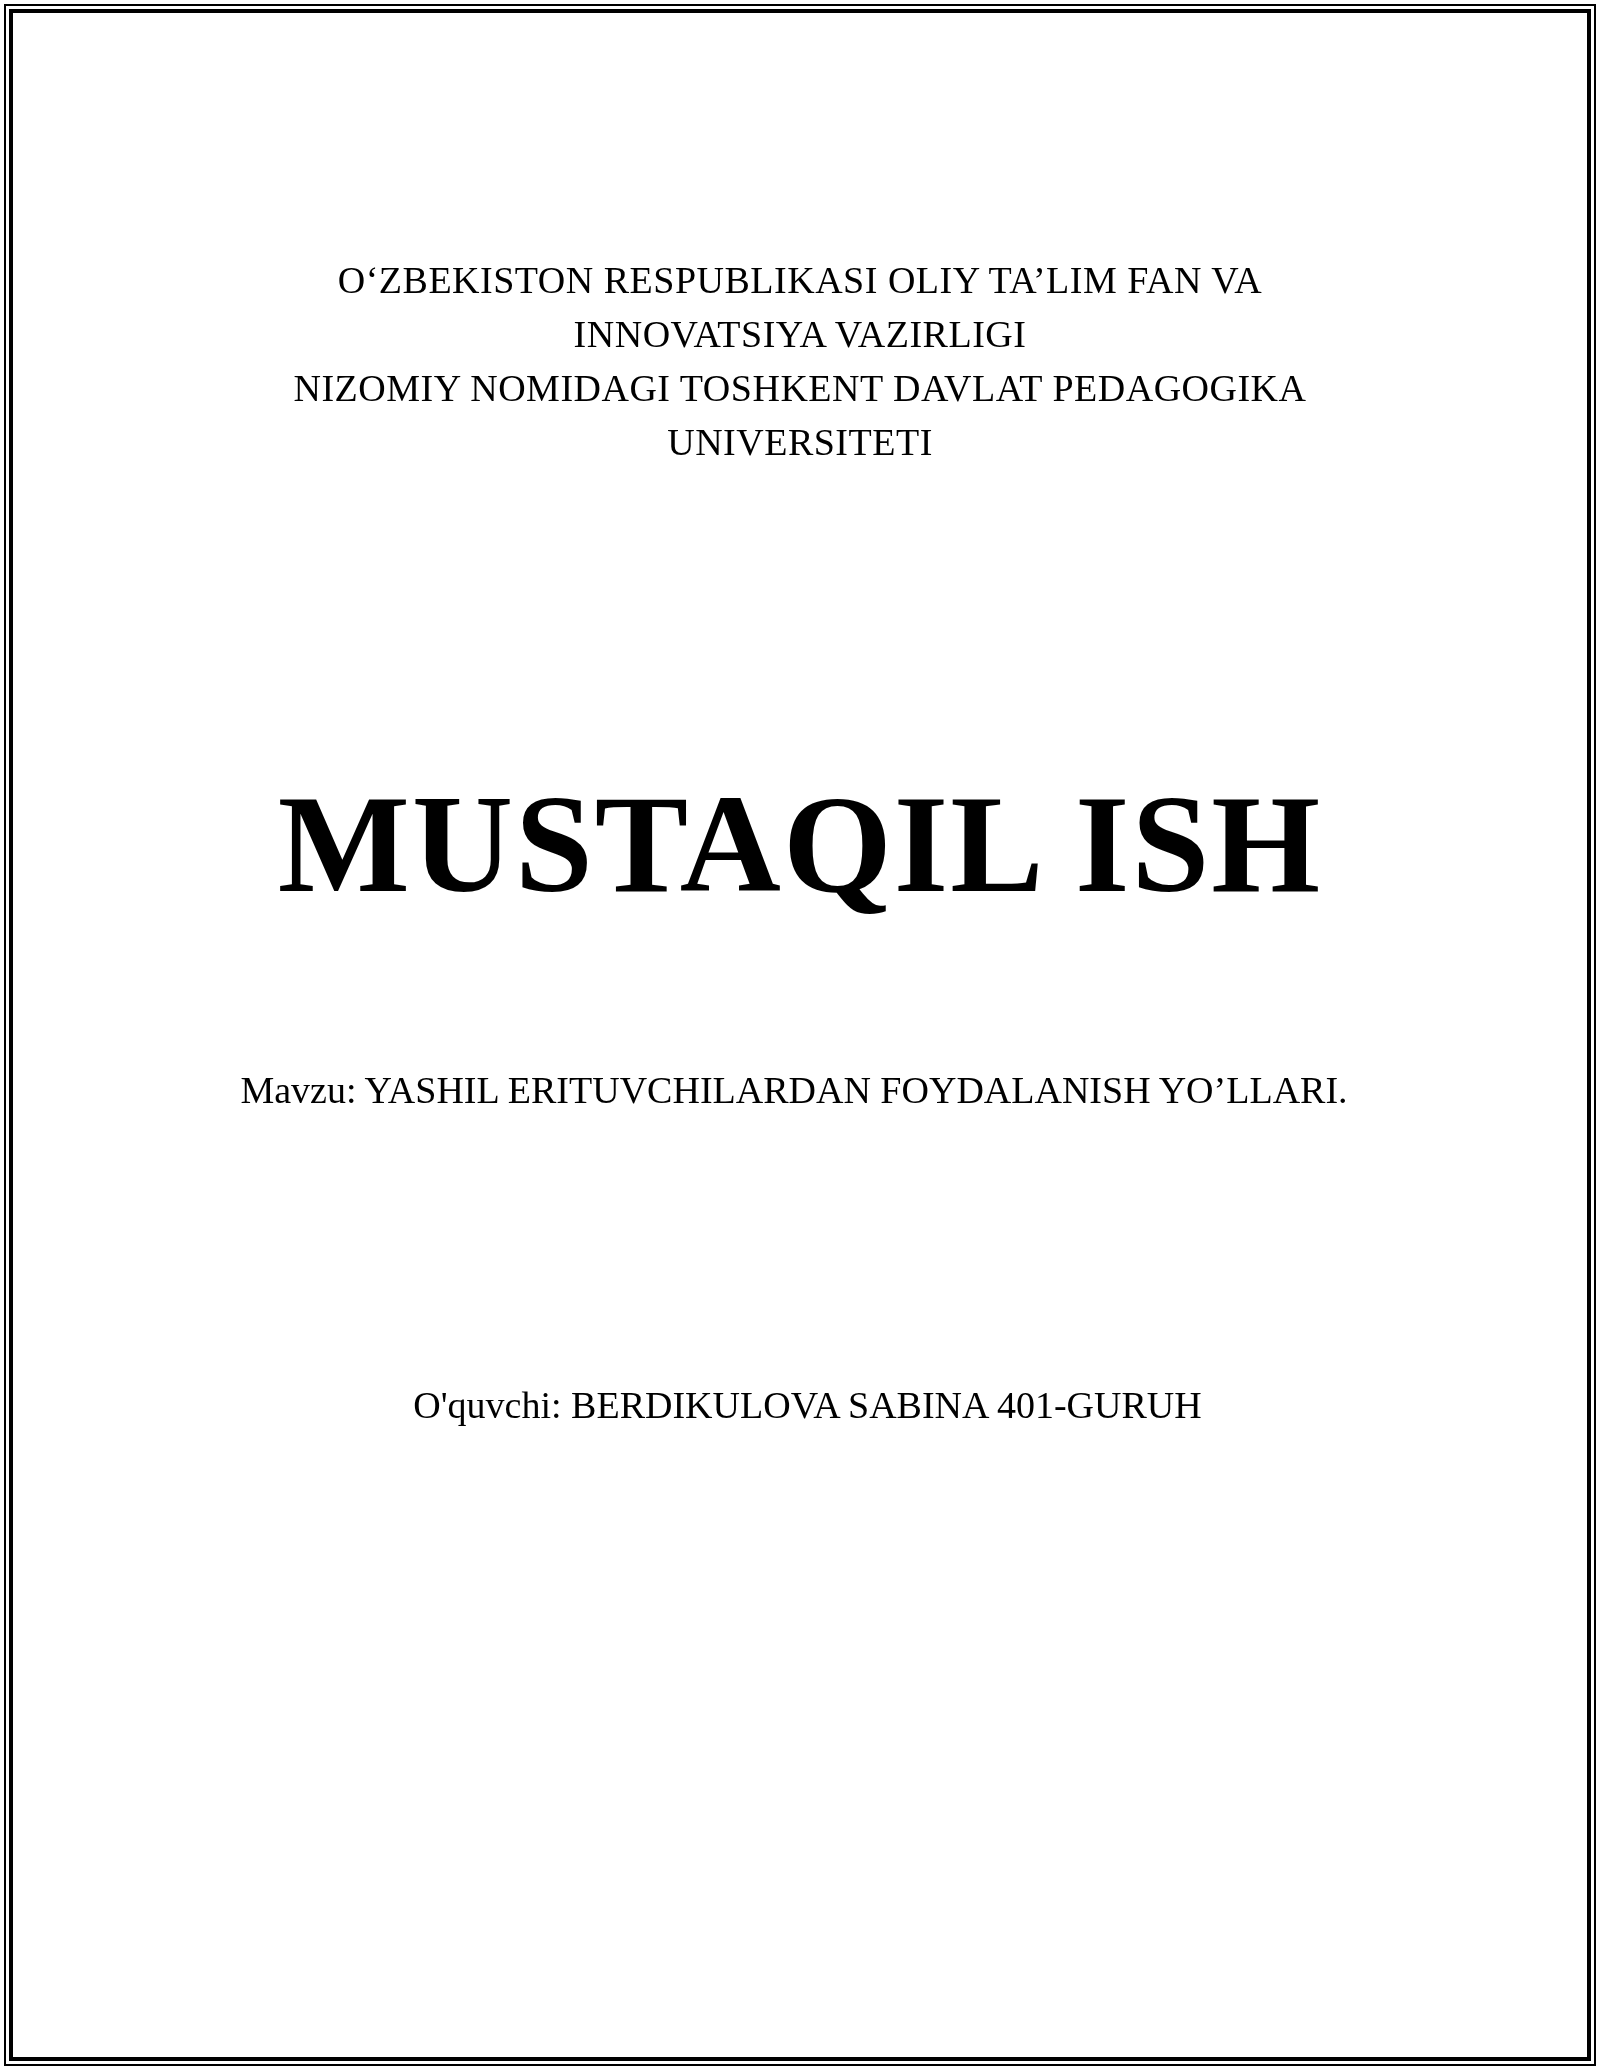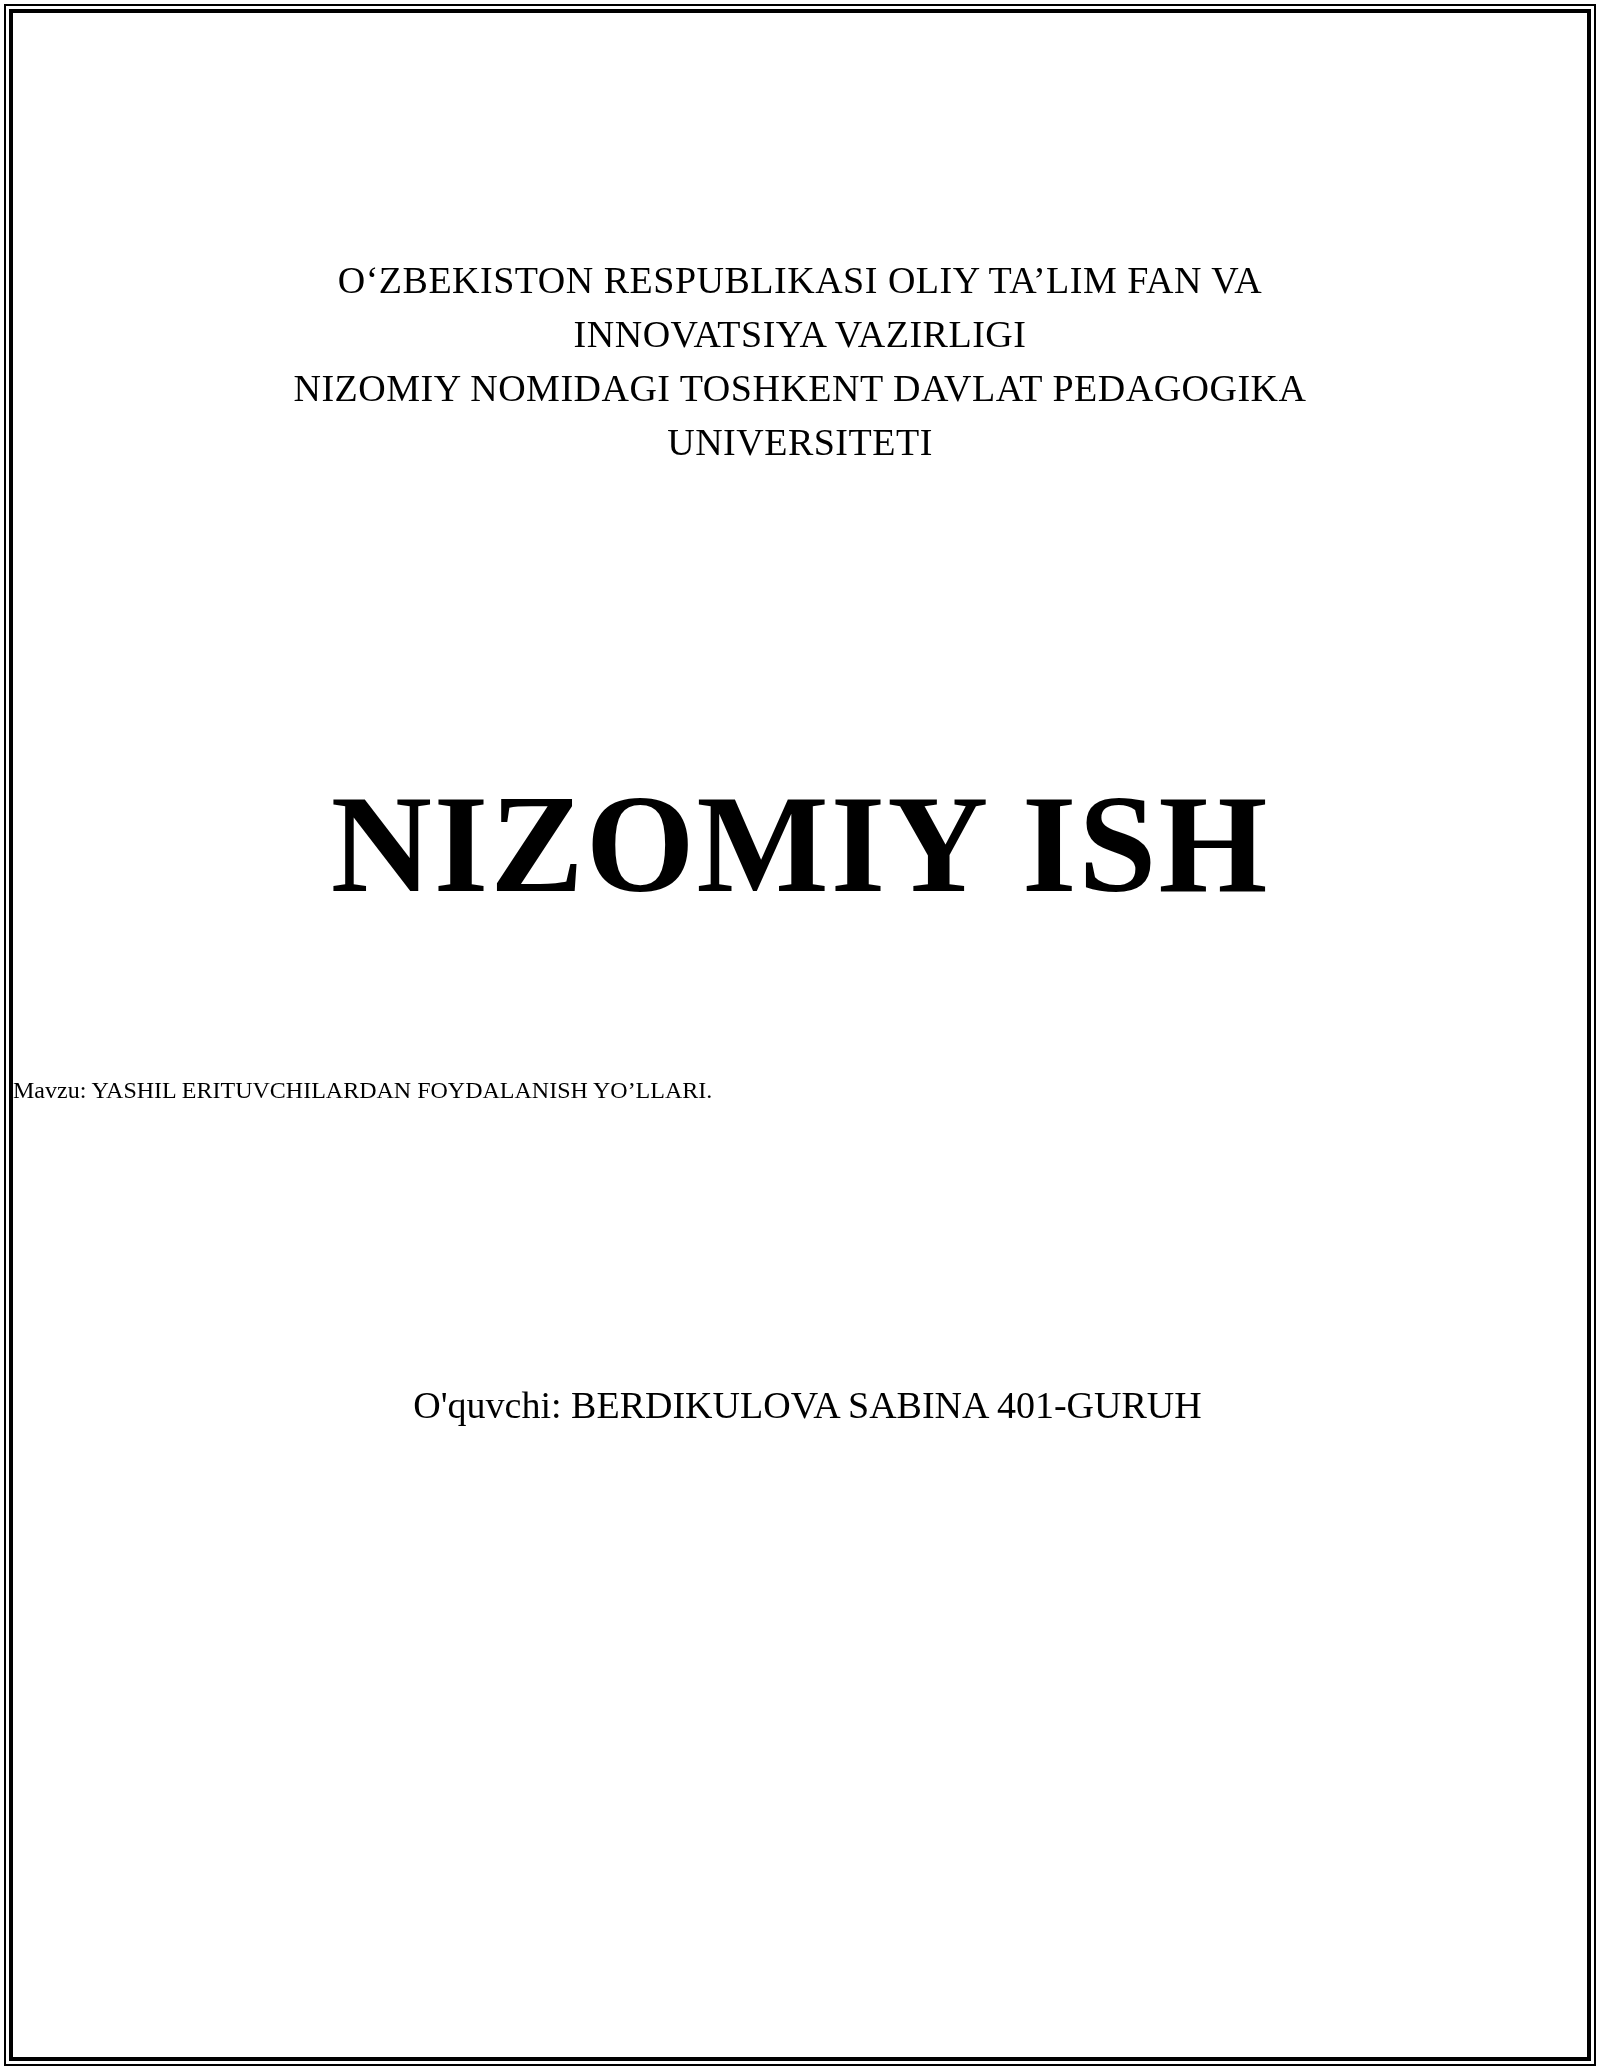--- a/index.html
+++ b/index.html
@@ -47,22 +47,22 @@
     font-size: 140px;
     line-height: 150px;
     font-weight: 700;
     letter-spacing: 2px;
     white-space: nowrap;
   }
   .topic-line {
     position: absolute;
     top: 1050px;
     left: 0; right: 12px;
-    text-align: left;
-    font-size: 24px;
+    text-align: center;
+    font-size: 38px;
     line-height: 54px;
     white-space: nowrap;
   }
   .student-line {
     position: absolute;
     top: 1365px;
     left: 0; right: 0;
     text-align: center;
     font-size: 38px;
     line-height: 54px;
@@ -87,21 +87,21 @@
   <div class="frame-inner">
     <div class="content">
 
       <div class="university-header">
         <div>O‘ZBEKISTON RESPUBLIKASI OLIY TA’LIM FAN VA</div>
         <div>INNOVATSIYA VAZIRLIGI</div>
         <div>NIZOMIY NOMIDAGI TOSHKENT DAVLAT PEDAGOGIKA</div>
         <div>UNIVERSITETI</div>
       </div>
 
-      <div class="document-title">NIZOMIY ISH</div>
+      <div class="document-title">MUSTAQIL ISH</div>
 
       <div class="topic-line">Mavzu: YASHIL ERITUVCHILARDAN FOYDALANISH YO’LLARI.</div>
 
       <div class="student-line">O'quvchi: BERDIKULOVA SABINA 401-GURUH</div>
 
 
     </div>
   </div>
 </div>
 

